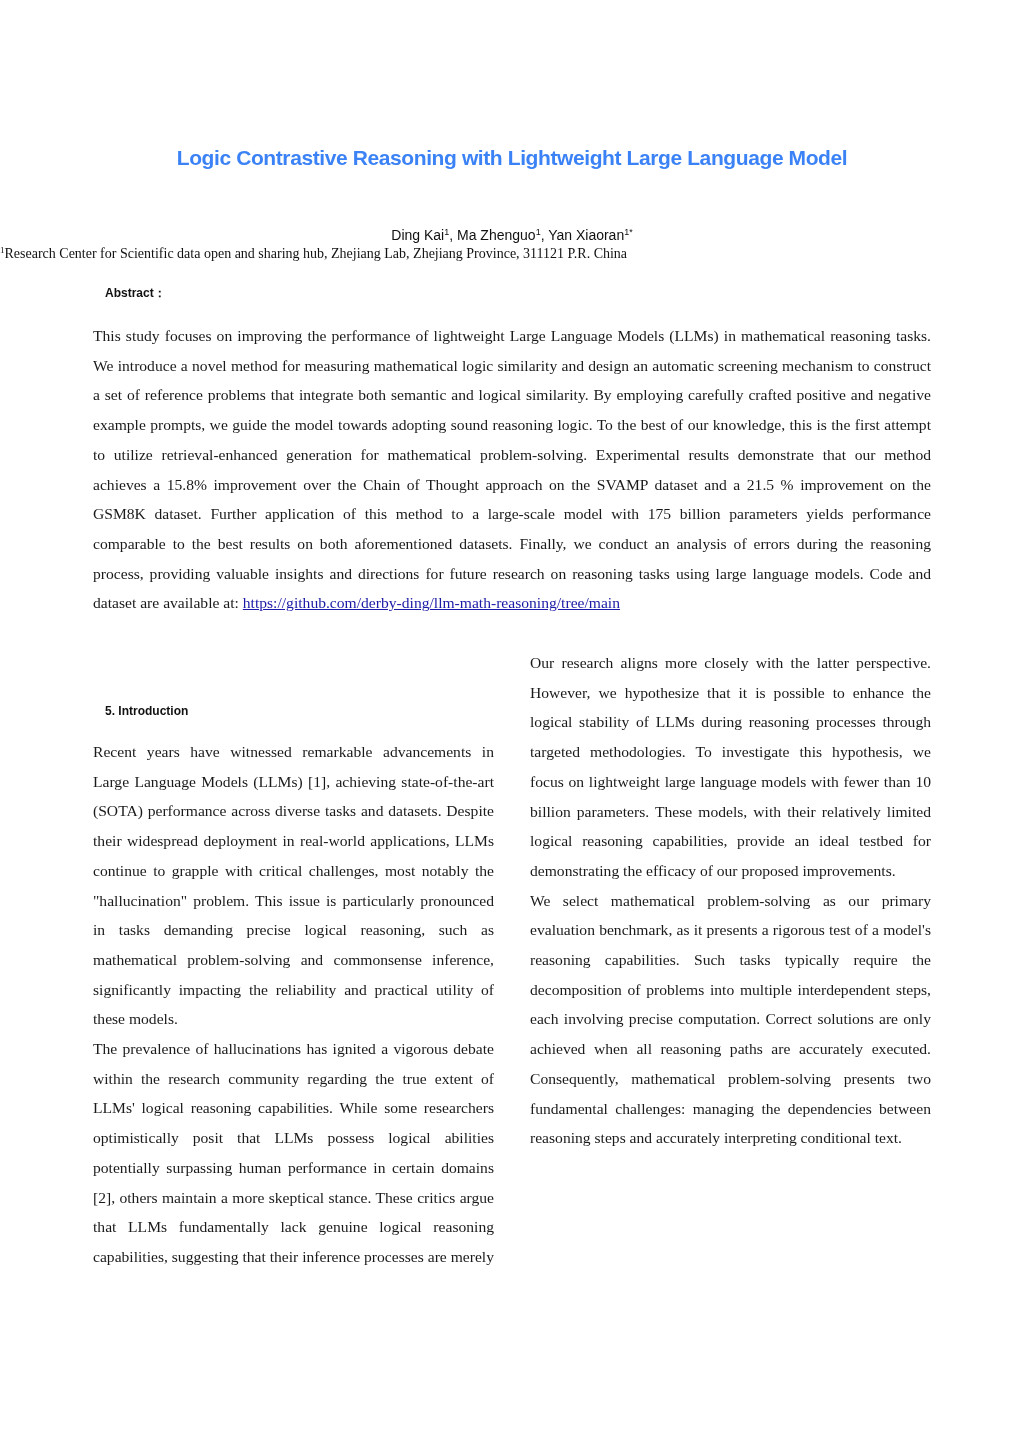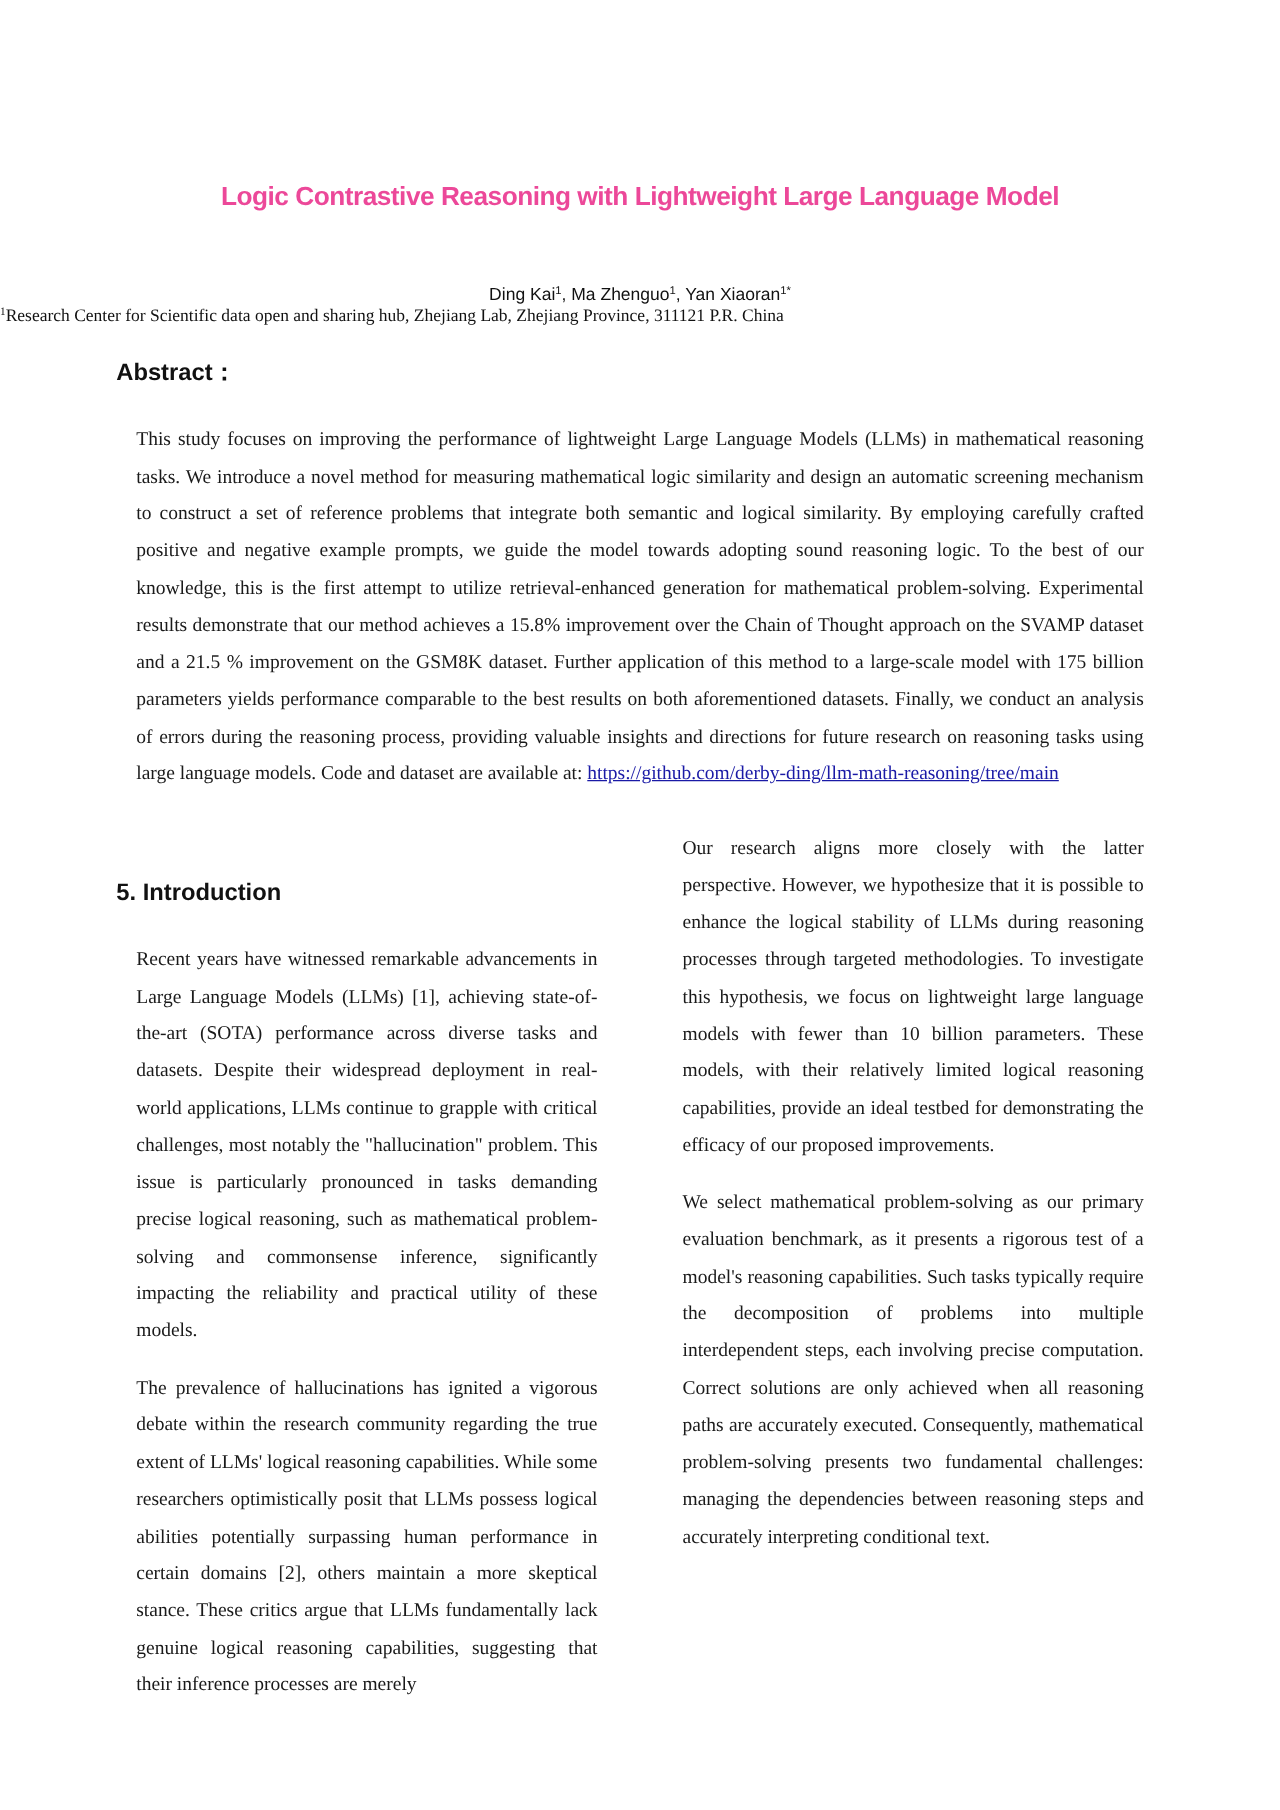--- a/index.html
+++ b/index.html
@@ -1,39 +1,39 @@
 <!DOCTYPE html>
 <html><head>
 <meta charset="utf-8">
 <style>
   html, body { margin: 0; padding: 0; background: #ffffff; }
   body { width: 1024px; height: 1448px; position: relative; overflow: hidden; color: #111; }
   .title {
     position: absolute; left: 0; width: 1024px; top: 144px;
     text-align: center; font-family: "Liberation Sans", "DejaVu Sans", sans-serif;
-    font-weight: bold; font-size: 21px; line-height: 28px; letter-spacing: -0.4px; color: #ec4899;
+    font-weight: bold; font-size: 21px; line-height: 28px; letter-spacing: -0.4px; color: #3b82f6;
   }
   .authors {
     position: absolute; left: 0; width: 1024px; top: 226px;
     text-align: center; font-family: Liberation Sans, sans-serif; font-size: 14px; line-height: 19px;
   }
   .affil {
     position: absolute; left: 0; width: 1024px; top: 244px;
     text-align: left; font-family: "Liberation Serif", serif; font-size: 14px; line-height: 19px;
   }
   sup { font-size: 9px; vertical-align: 5px; line-height: 0; }
   .heading {
     position: absolute; font-family: "Liberation Sans", "DejaVu Sans", sans-serif;
-    font-weight: bold; font-size: 19px; color: #111;
+    font-weight: bold; font-size: 12px; color: #111; margin-left: 12px;
   }
   .body-text {
     position: absolute; font-family: "Liberation Serif", serif; font-size: 15.6px;
     line-height: 29.7px; text-align: justify; color: #1a1a1a;
   }
-  .body-text p { margin: 16px; }
+  .body-text p { margin: 0; }
   .abstract { left: 93px; width: 838px; top: 321px; }
   .col-left { left: 93px; width: 401px; top: 737px; }
   .col-right { left: 530px; width: 401px; top: 648px; }
   a.link { color: #1a1aa6; text-decoration: underline; }
 </style>
 </head>
 <body>
 
 <div class="title">
   <div>Logic Contrastive Reasoning with Lightweight Large Language Model</div>

